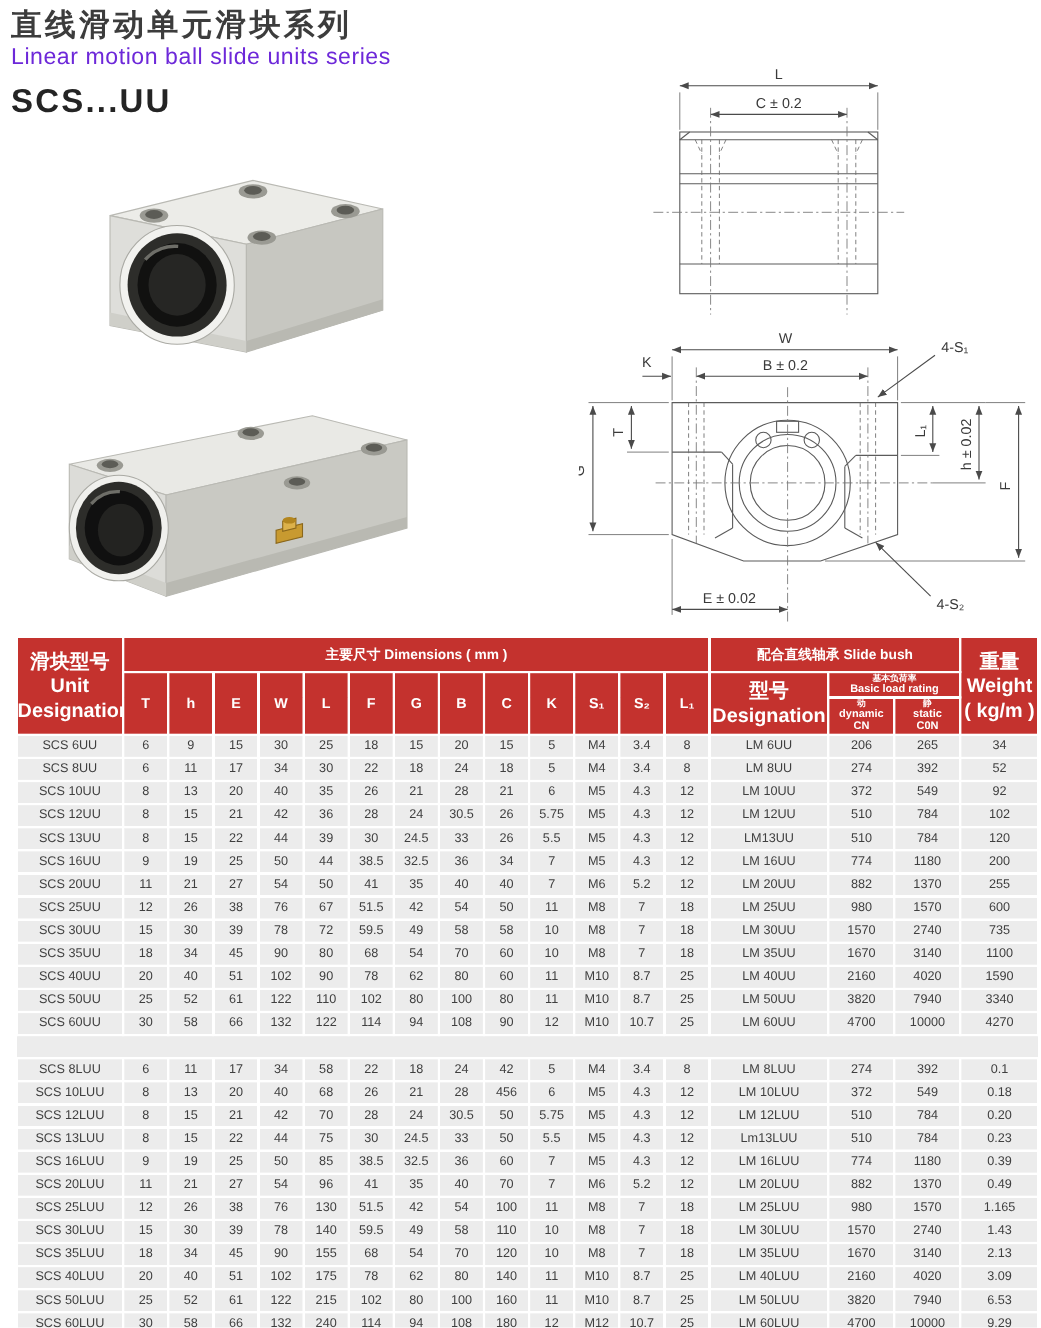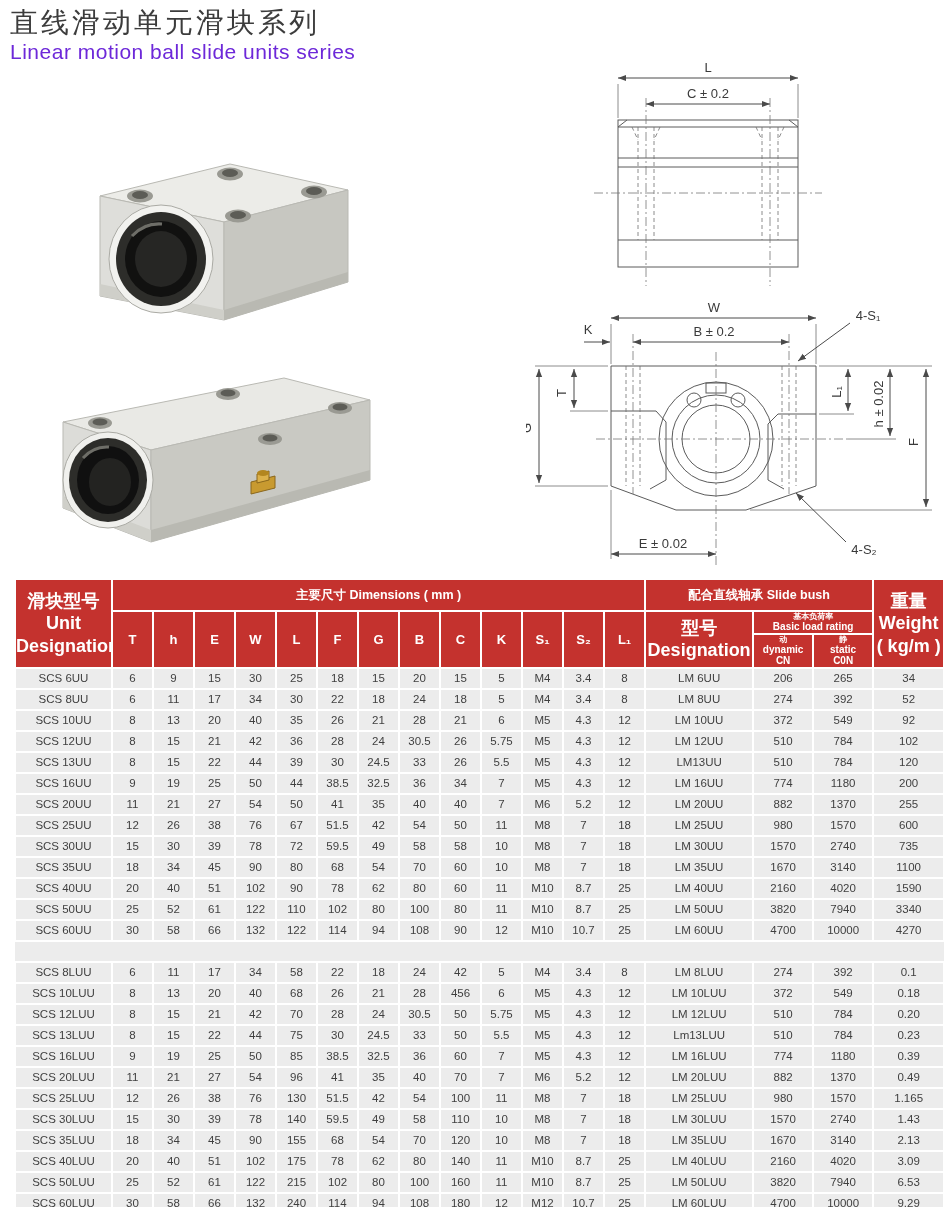--- a/index.html
+++ b/index.html
@@ -1,20 +1,20 @@
 <!DOCTYPE html>
 <html><head>
 <meta charset="utf-8">
 <style>
   html,body{margin:0;padding:0;background:#fff;}
   .page{position:relative;width:946px;height:1207px;background:#ffffff;overflow:hidden;
         font-family:"Liberation Sans","DejaVu Sans",sans-serif;color:#3d3d3d;}
 
   
-  .title-zh{position:absolute;left:10px;top:4px;font-size:28px;font-weight:normal;
+  .title-zh{position:absolute;left:10px;top:4px;font-size:28px;font-weight:bold;
             color:#3c3c3c;letter-spacing:3px;}
   .title-en{position:absolute;left:10px;top:40px;font-size:21px;color:#6d28d9;letter-spacing:.5px;}
   .series{position:absolute;left:10px;top:76px;font-size:30px;font-weight:bold;color:#242424;
           letter-spacing:2px;display:flex;gap:62px;}
 
   
   svg{display:block;}
   .ph{position:absolute;}
   .dw{position:absolute;}
   .dline{stroke:#5b5b5b;stroke-width:1;fill:none;}
@@ -40,20 +40,21 @@
   .gap td{background:#fff;height:14px;border:none;}
 </style>
 </head>
 <body>
 
 <div class="page">
 
   <div class="title-zh">直线滑动单元滑块系列</div>
   <div class="title-en">Linear motion ball slide units series</div>
   <div class="series">
+    <span>SCS...UU</span>
   </div>
 
   <svg class="ph" style="left:62px;top:124px;" width="318" height="200" viewBox="0 0 318 200">
     <polygon points="38,72 162,98 286,66 168,40" fill="#ecece8" stroke="#b9b9b3" stroke-width="1"></polygon>
     <polygon points="38,72 162,98 162,196 38,172" fill="#dededa" stroke="#b9b9b3" stroke-width="1"></polygon>
     <polygon points="162,98 286,66 286,158 162,196" fill="#c7c7c1" stroke="#b9b9b3" stroke-width="1"></polygon>
     <polygon points="38,160 162,186 162,196 38,172" fill="#cfcfc9"></polygon>
     <polygon points="162,186 286,148 286,158 162,196" fill="#b9b9b2"></polygon>
 
     <g>

